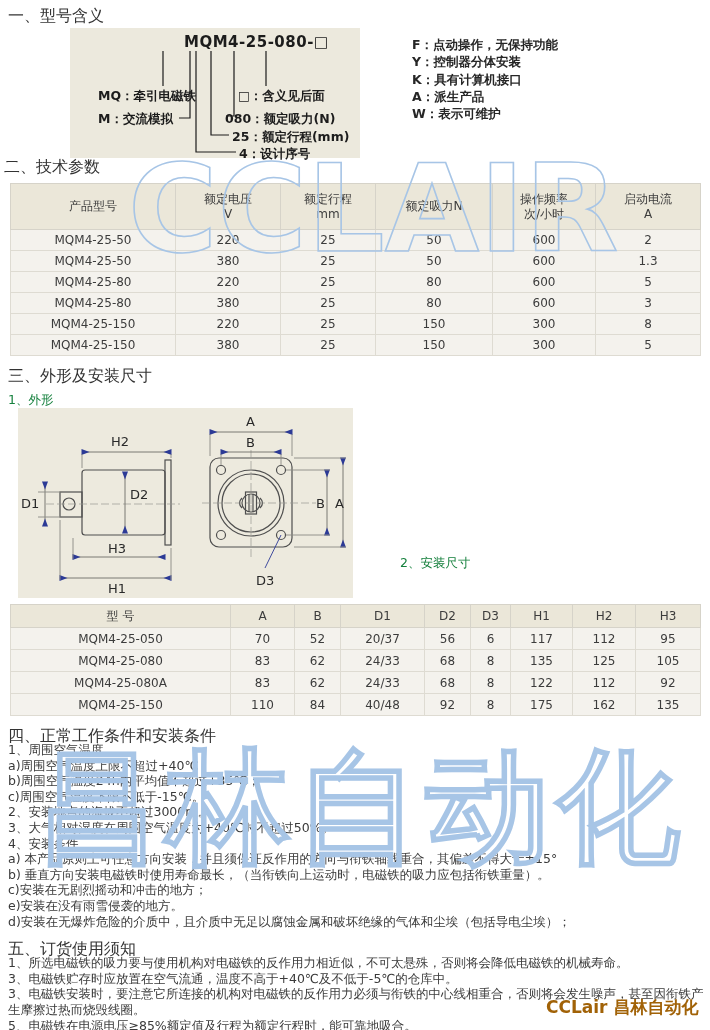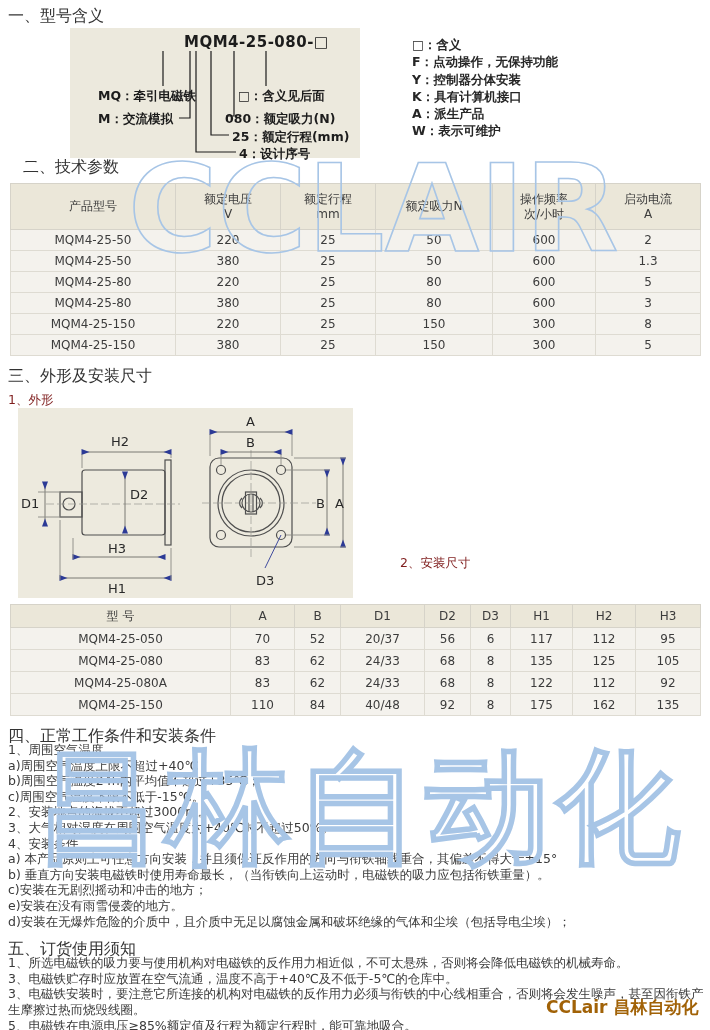--- a/index.html
+++ b/index.html
@@ -1,21 +1,21 @@
 <!DOCTYPE html>
 <html><head>
 <meta charset="utf-8">
 <style>
   html,body{margin:0;padding:0;background:#fff;}
   #page{position:relative;width:710px;height:1030px;background:#ffffff;overflow:hidden;
         font-family:"DejaVu Sans","Liberation Sans",sans-serif;color:#3a3a3a;}
   .abs{position:absolute;}
   .content{z-index:2;}
   .sec-h{font-size:16px;color:#333;white-space:nowrap;}
-  .sub-h{font-size:12.5px;color:#7f1d1d;white-space:nowrap;}
+  .sub-h{font-size:12.5px;color:#15803d;white-space:nowrap;}
 
   
   .wm{position:absolute;z-index:6;pointer-events:none;white-space:nowrap;
       color:transparent;-webkit-text-stroke:1.6px #a7c5e6;font-weight:bold;}
   .wm-cclair{left:128px;top:138px;font-size:122px;letter-spacing:0px;}
   .wm-changlin{left:36px;top:726px;font-size:124px;letter-spacing:6px;font-family:Liberation Mono, monospace;}
 
   
   .mbox{left:70px;top:28px;width:290px;height:130px;background:#ece9dd;}
   .model-code{position:absolute;left:82px;top:5px;font-size:15px;font-weight:bold;color:#1c1c1c;letter-spacing:0.5px;white-space:nowrap;margin-left:32px;}
@@ -73,29 +73,28 @@
     <div class="mlabel" style="left:28px;top:60px;">MQ：牵引电磁铁</div>
     <div class="mlabel" style="left:28px;top:83px;">M：交流模拟</div>
     <div class="mlabel" style="left:168px;top:60px;">□：含义见后面</div>
     <div class="mlabel" style="left:155px;top:83px;">080：额定吸力(N)</div>
     <div class="mlabel" style="left:162px;top:101px;">25：额定行程(mm)</div>
     <div class="mlabel" style="left:169px;top:118px;">4：设计序号</div>
   </div>
 
   <div class="abs content legend">
 
-  <div>□：含义</div>
       <div>F：点动操作，无保持功能</div>
       <div>Y：控制器分体安装</div>
       <div>K：具有计算机接口</div>
       <div>A：派生产品</div>
       <div>W：表示可维护</div>
     </div>
 
-  <div class="abs content sec-h" style="left:23px;top:157px;">二、技术参数</div>
+  <div class="abs content sec-h" style="left:4px;top:157px;">二、技术参数</div>
 
   <table class="abs content tbl" id="tech-table">
     <colgroup>
         <col style="width:165px">
         <col style="width:105px">
         <col style="width:95px">
         <col style="width:117px">
         <col style="width:103px">
         <col style="width:105px">
       </colgroup>

